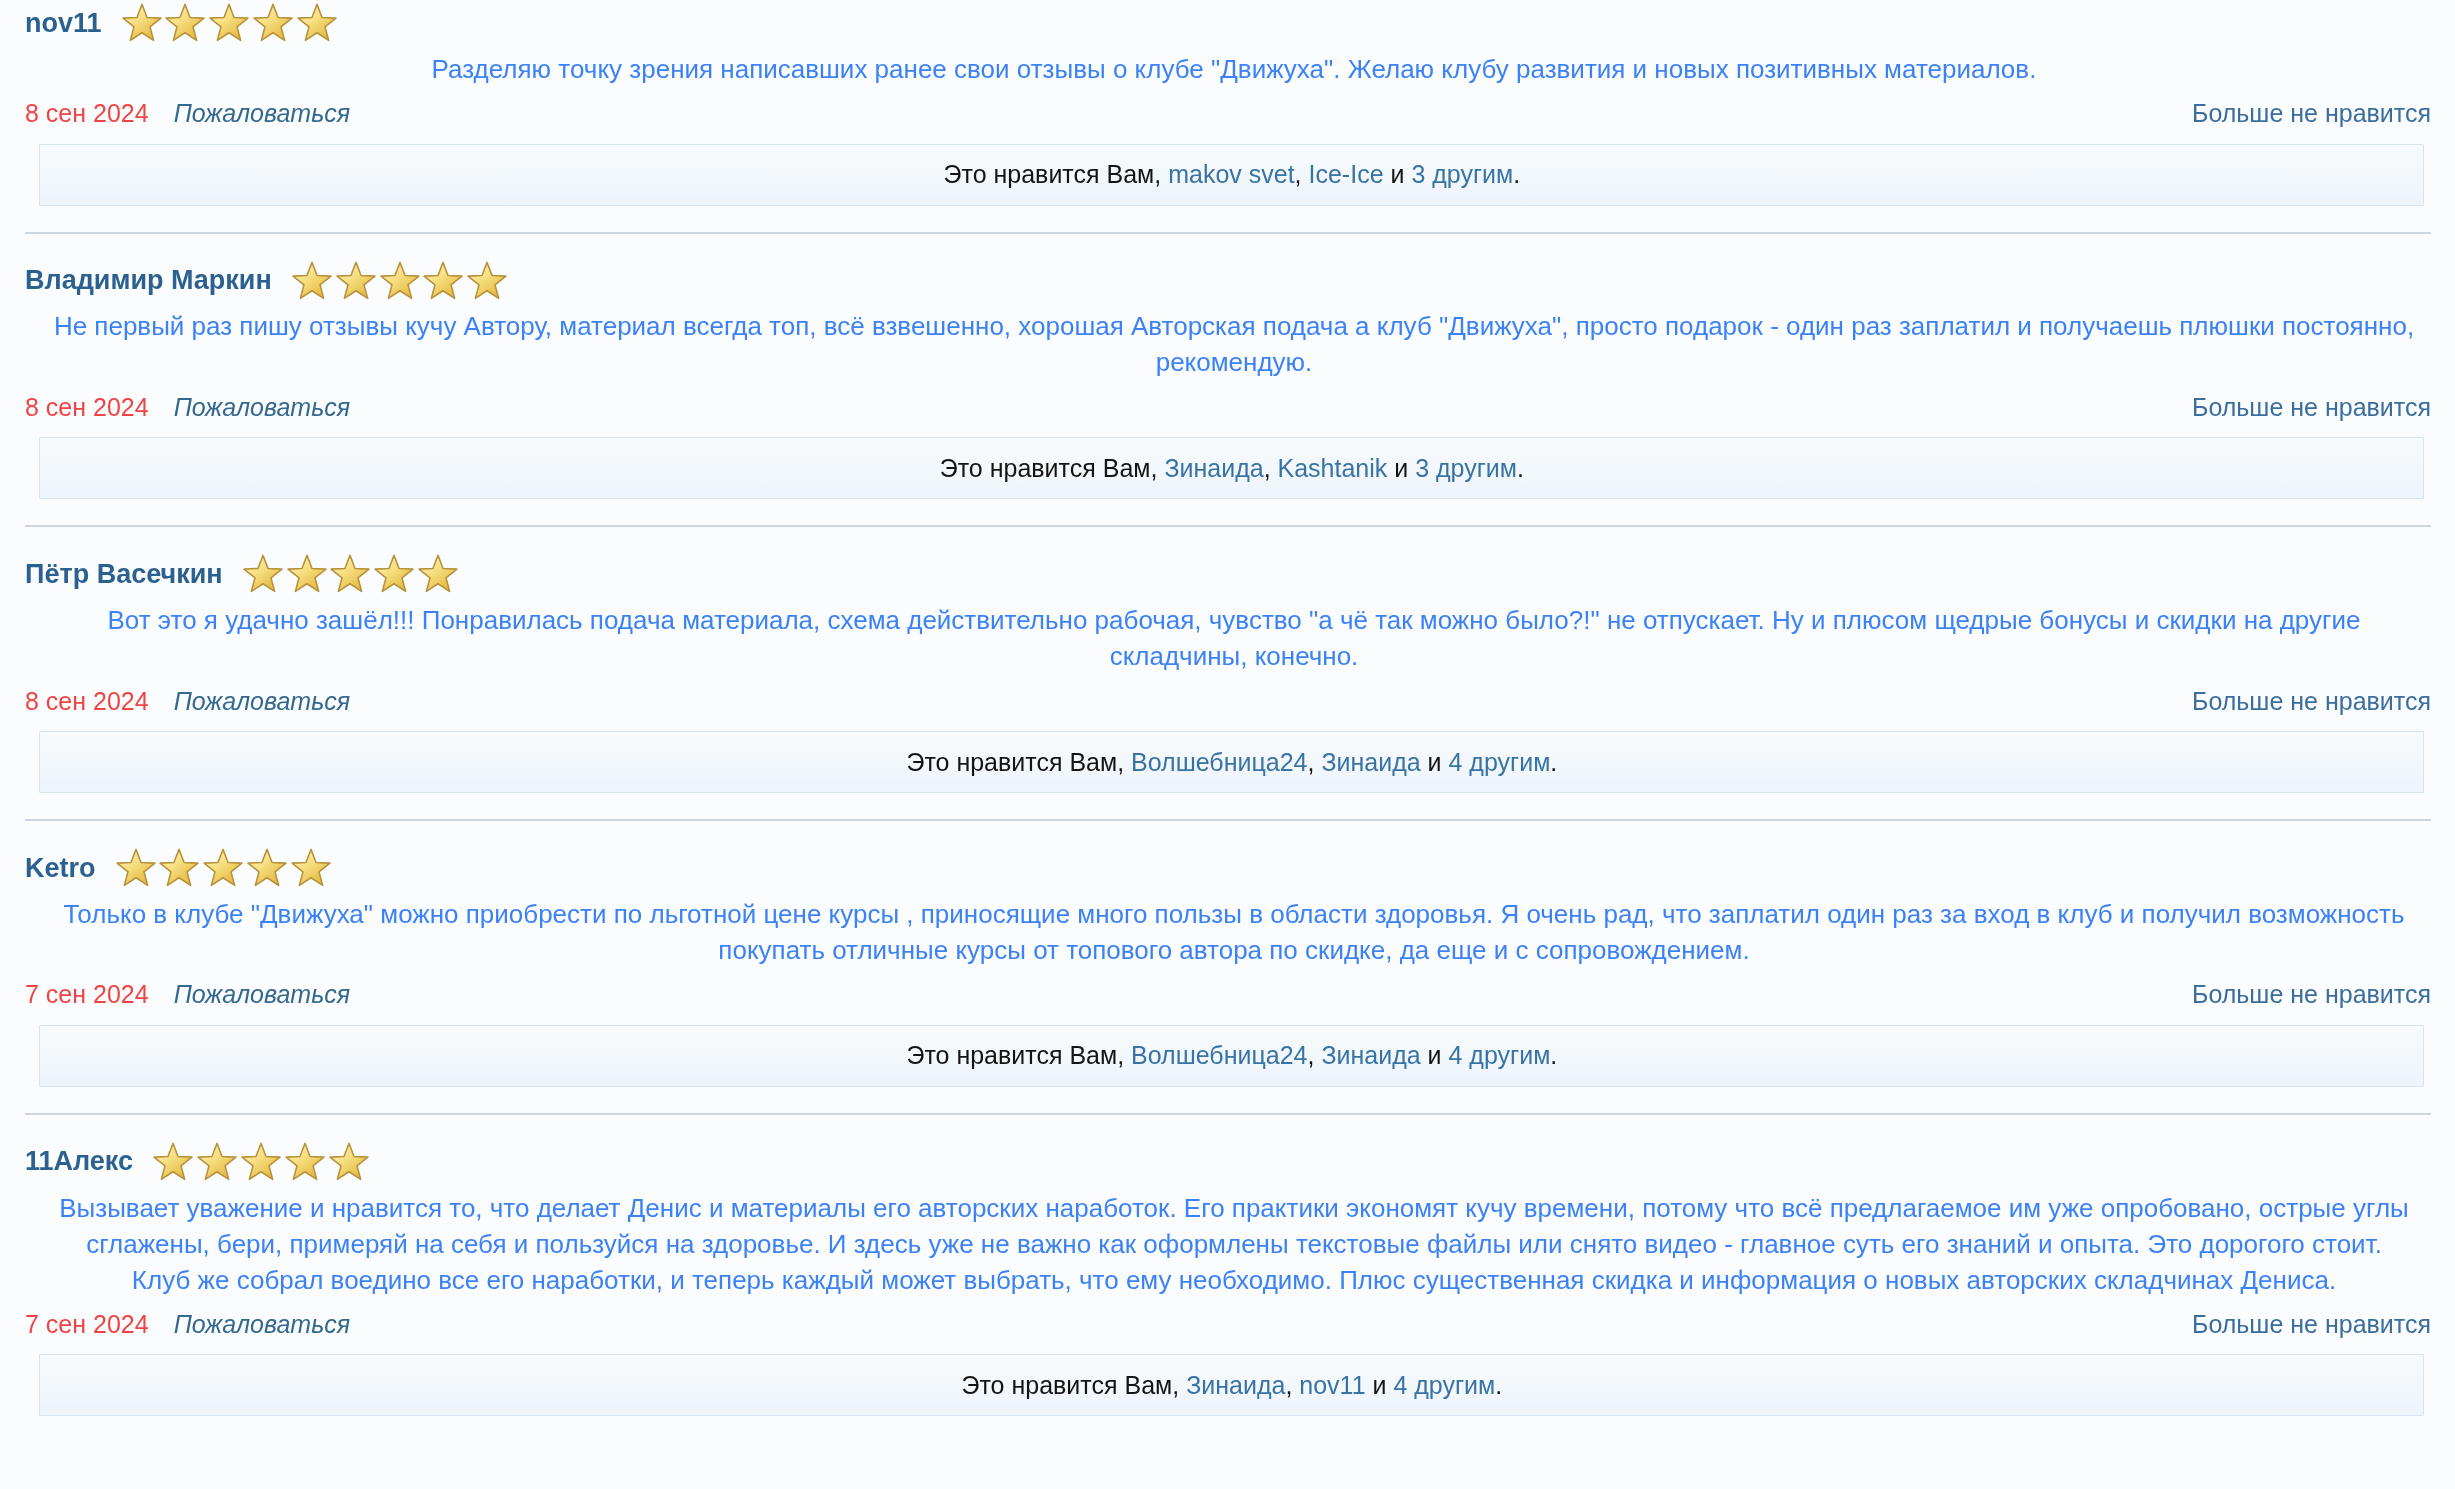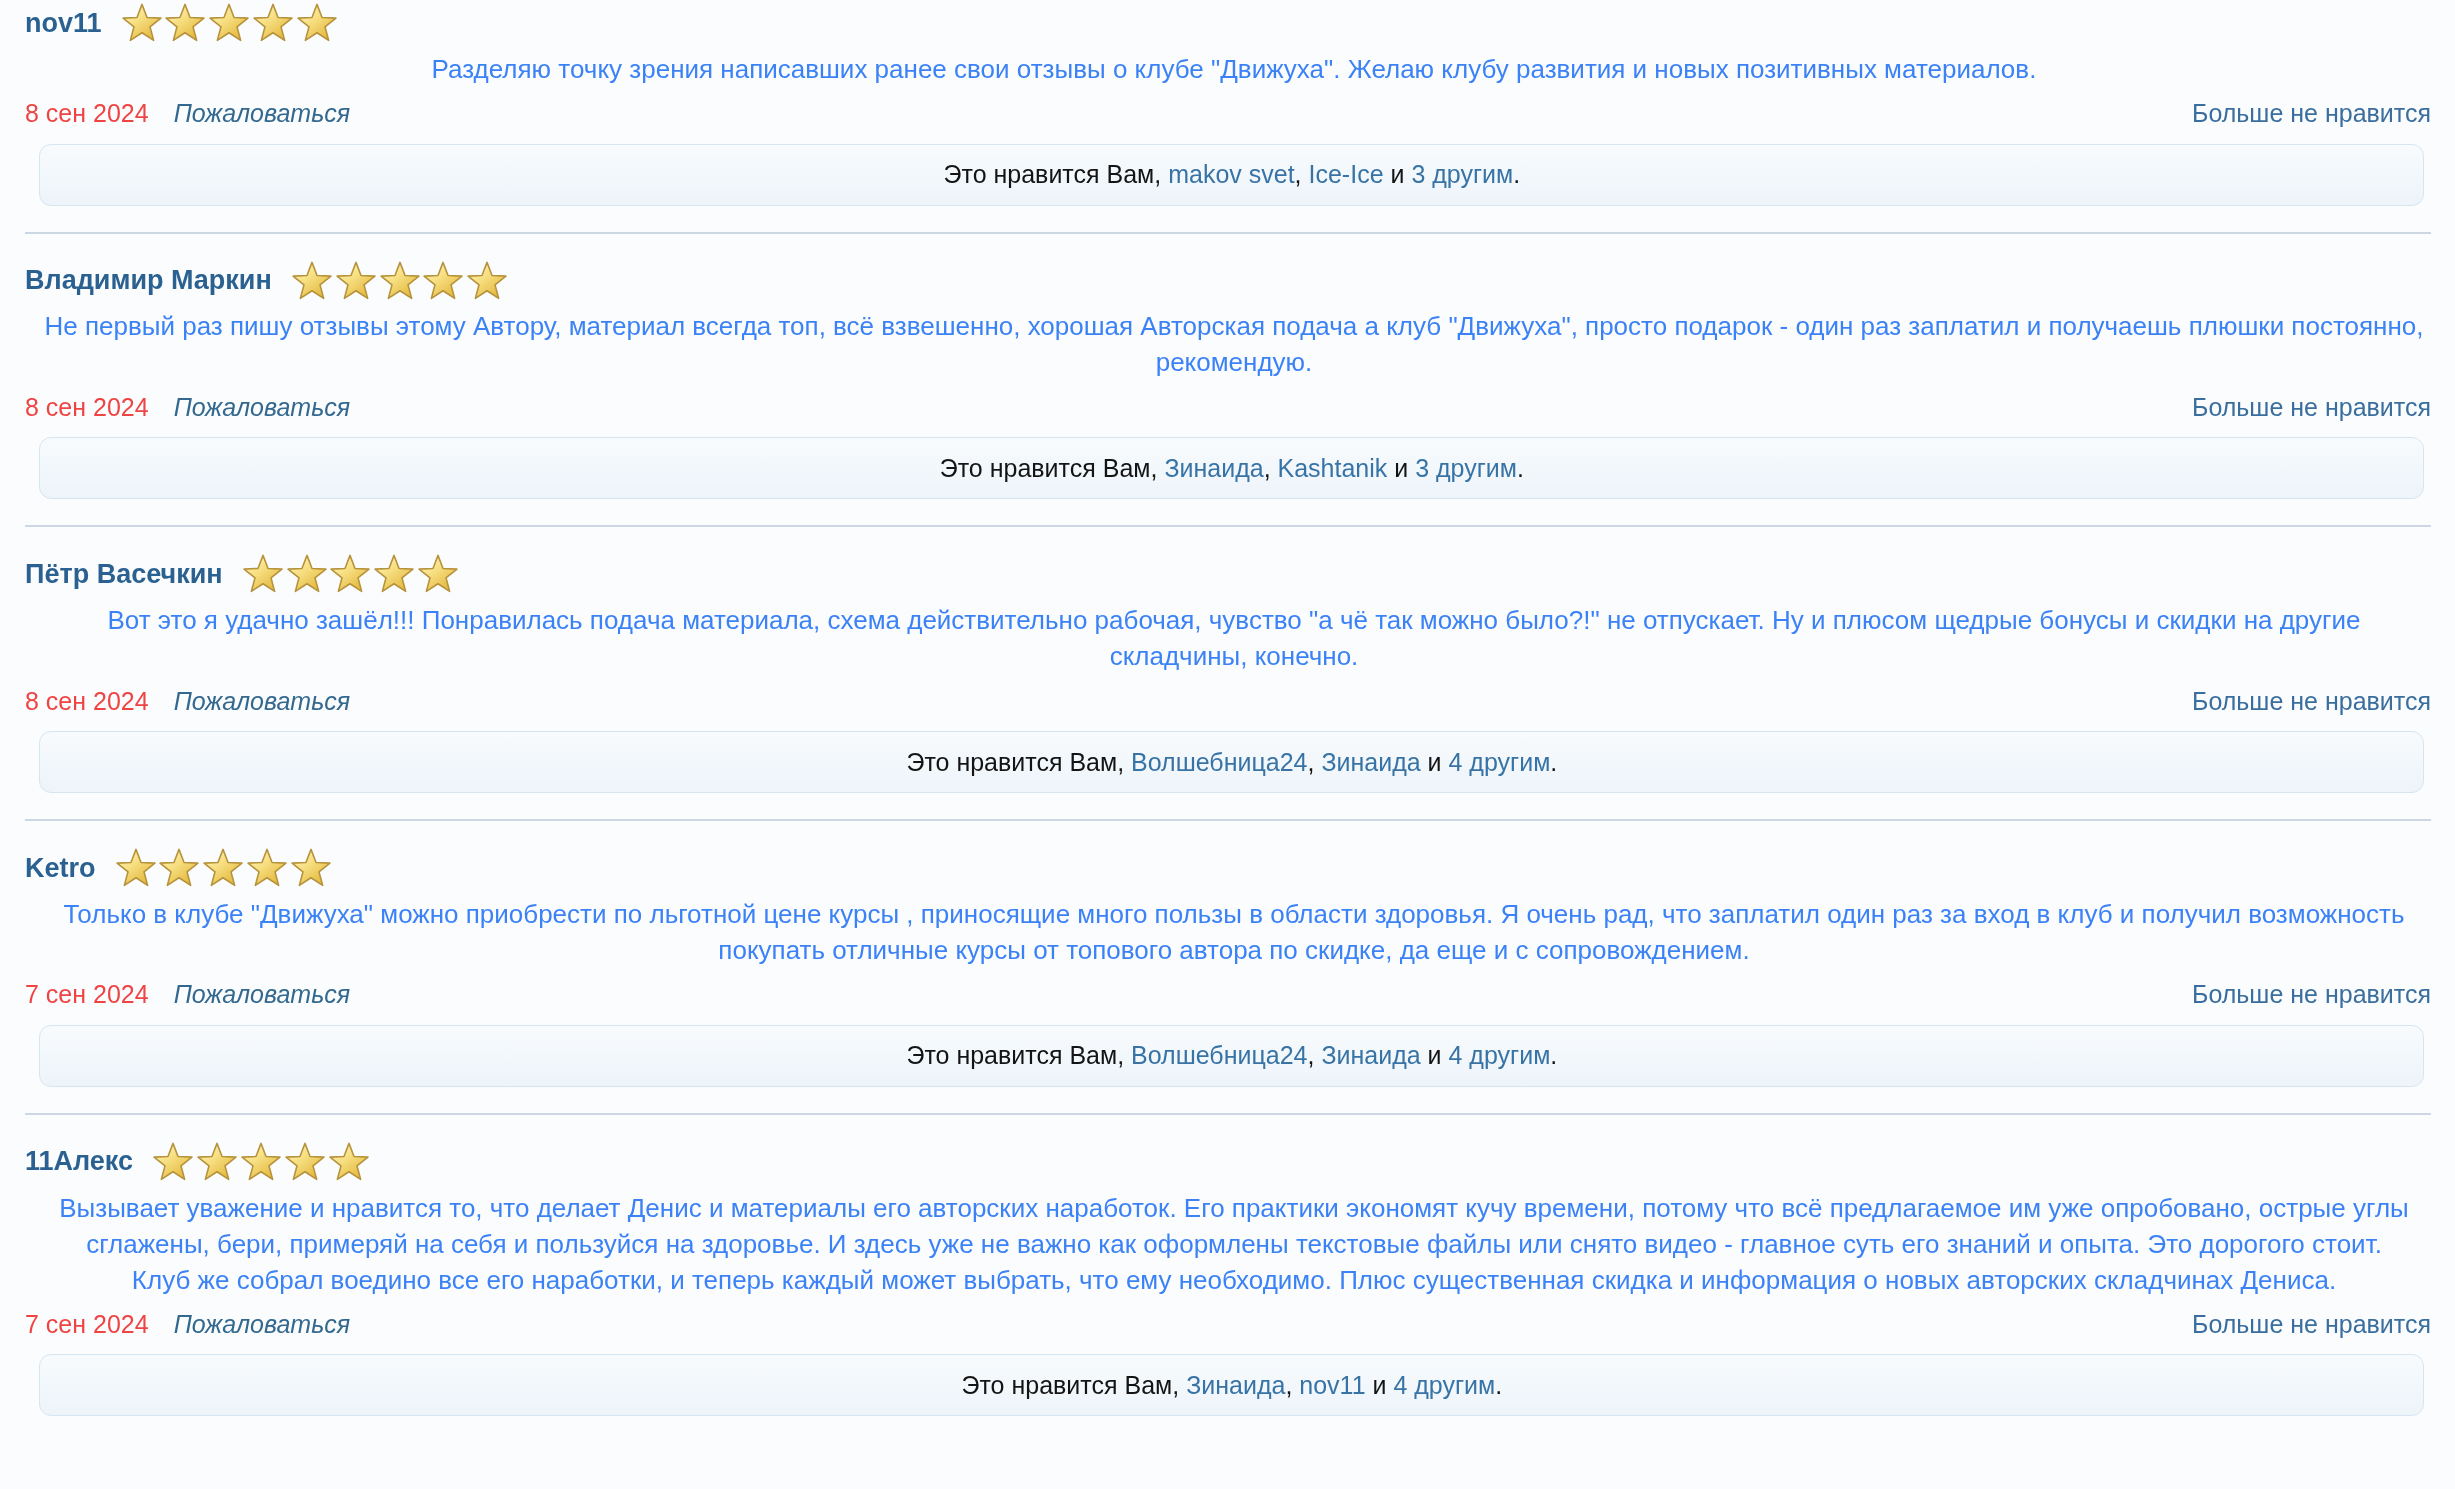--- a/index.html
+++ b/index.html
@@ -36,21 +36,21 @@
     margin-left:25px;color:#33688f;text-decoration:none;cursor:pointer;font-style:italic;
   }
   .unlike{
     margin-left:auto;color:#3a6e9e;text-decoration:none;cursor:pointer;
   }
   .likes{
     margin:15.4px 6.7px 0 14.4px;
     padding:12.5px 15.4px;
     background:linear-gradient(#f8fbfd,#edf4fa);
     border:1px solid #d5e5f2;
-    border-radius:12px;
+    border-radius:1px;
     font-size:25px;line-height:35px;color:#141414;
   }
   .likes a{color:#3873a6;text-decoration:none;cursor:pointer;}
   .hidden-defs{position:absolute;width:0;height:0;overflow:hidden;}
 </style>
 </head>
 <body>
 
 <svg class="hidden-defs" aria-hidden="true">
   <defs>
@@ -119,21 +119,21 @@
   <svg width="42" height="40" viewBox="0 0 24 23">
     <path d="M12 0.8 L14.9 8.3 L22.9 8.7 L16.6 13.7 L18.7 21.5 L12 17.1 L5.3 21.5 L7.4 13.7 L1.1 8.7 L9.1 8.3 Z" fill="url(#starGrad)" stroke="#b6923a" stroke-width="0.9" stroke-linejoin="round"></path>
   </svg>
 
   <svg width="42" height="40" viewBox="0 0 24 23">
     <path d="M12 0.8 L14.9 8.3 L22.9 8.7 L16.6 13.7 L18.7 21.5 L12 17.1 L5.3 21.5 L7.4 13.7 L1.1 8.7 L9.1 8.3 Z" fill="url(#starGrad)" stroke="#b6923a" stroke-width="0.9" stroke-linejoin="round"></path>
   </svg>
 </span>
     </div>
     <div class="body-text">
-        <p>Не первый раз пишу отзывы этому Автору, материал всегда топ, всё взвешенно, хорошая Авторская подача а клуб "Движуха", просто подарок - один раз заплатил и получаешь плюшки постоянно, рекомендую.</p>
+        <p>Не первый раз пишу отзывы кучу Автору, материал всегда топ, всё взвешенно, хорошая Авторская подача а клуб "Движуха", просто подарок - один раз заплатил и получаешь плюшки постоянно, рекомендую.</p>
       </div>
     <div class="meta">
       <span class="date">8 сен 2024</span>
       <a class="report">Пожаловаться</a>
       <a class="unlike">Больше не нравится</a>
     </div>
     <div class="likes"><span>Это нравится Вам, </span><a>Зинаида</a><span>, </span><a>Kashtanik</a><span> и </span><a>3 другим</a><span>.</span></div>
   </section>
 
   <section class="review">

